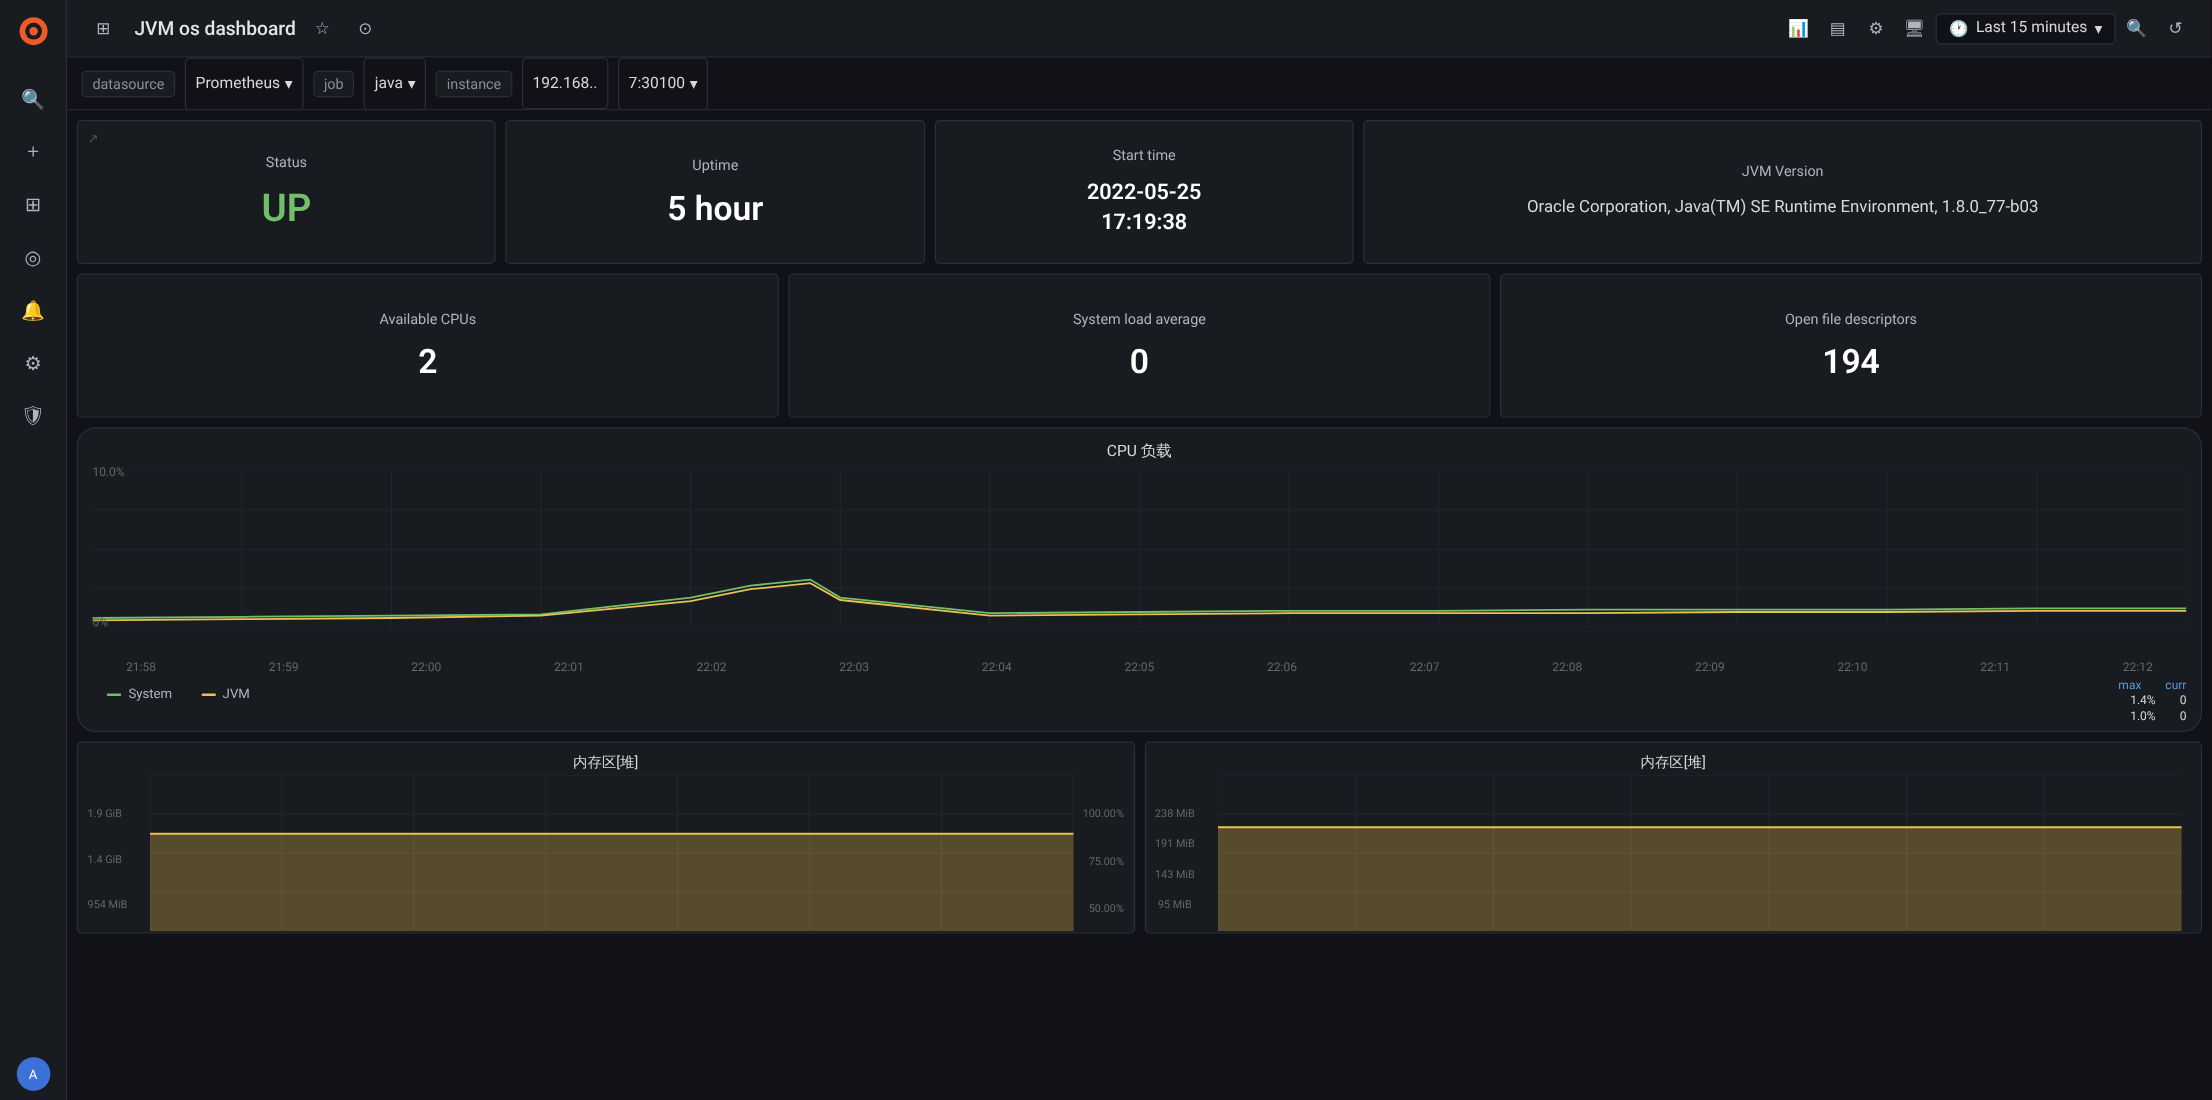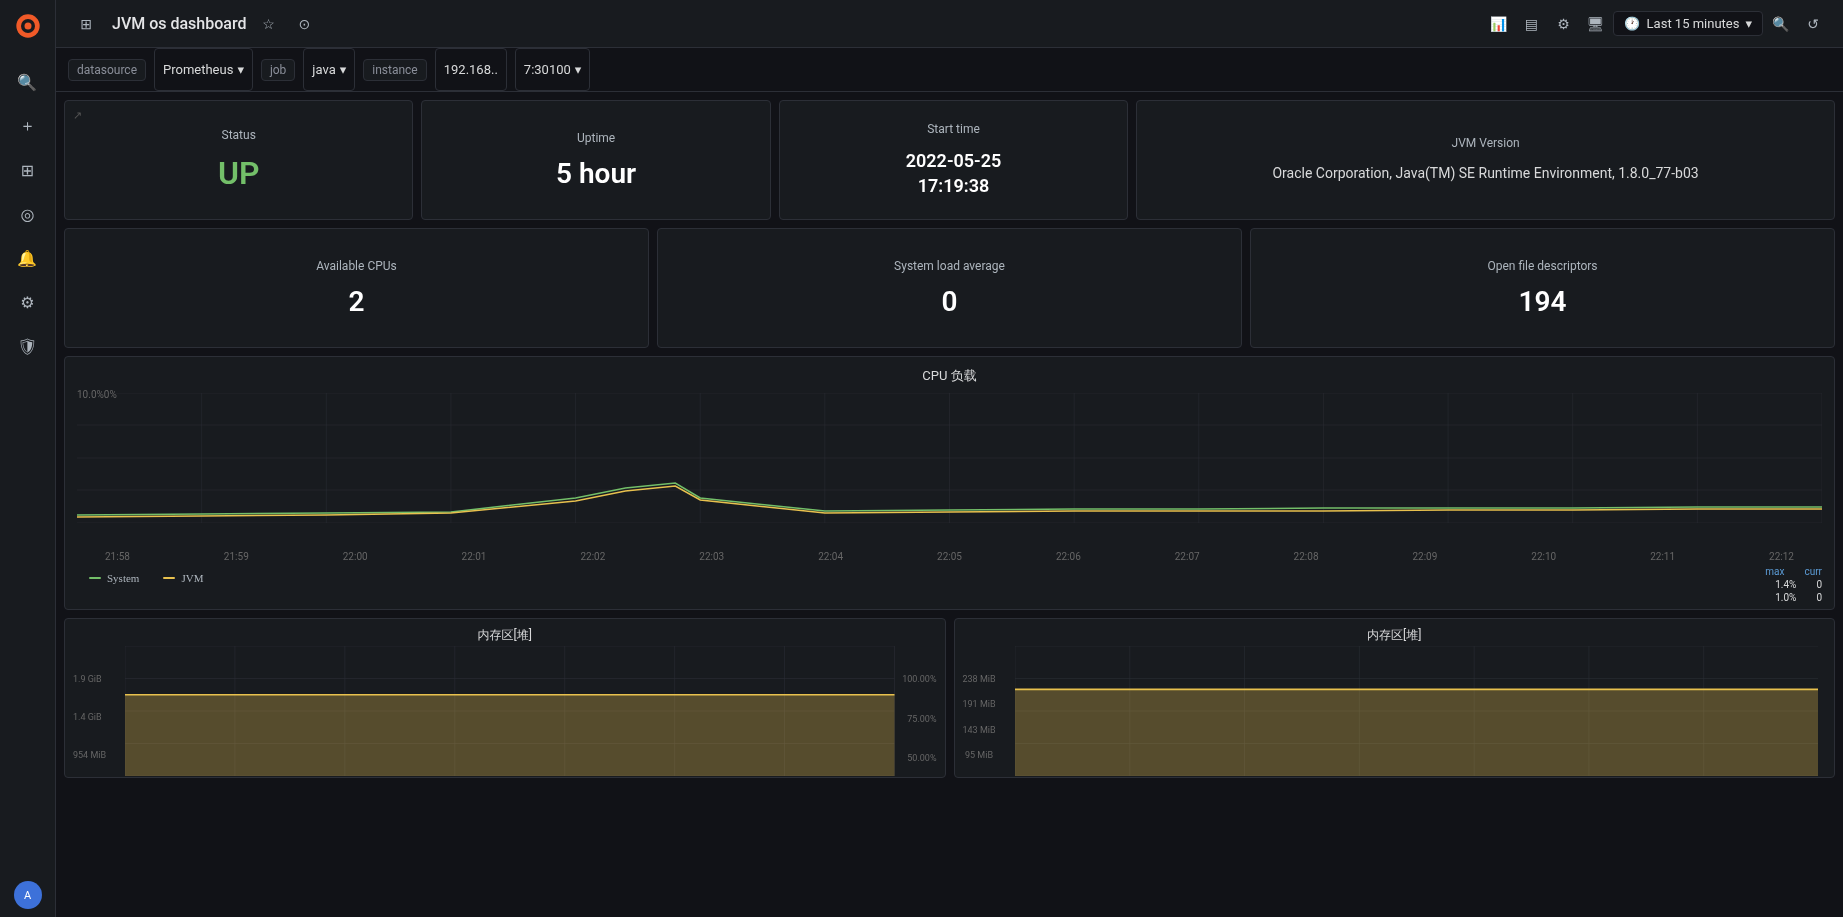--- a/index.html
+++ b/index.html
@@ -216,41 +216,41 @@
       display: grid;
       grid-template-columns: 1fr 1fr 1fr;
       gap: 8px;
       margin-bottom: 8px;
     }
 
     
     .chart-panel {
       background: #181b1f;
       border: 1px solid #2c2f37;
-      border-radius: 4px;
+      border-radius: 16px;
       margin-bottom: 8px;
     }
     .chart-title {
       text-align: center;
       font-size: 13px;
       color: #d8d9da;
       padding: 10px 0 4px;
     }
     .chart-area {
       position: relative;
       height: 160px;
       padding: 0 12px;
     }
     .chart-yaxis {
       position: absolute;
       left: 12px;
       top: 0;
       bottom: 24px;
       display: flex;
-      flex-direction: row;
+      flex-direction: column;
       justify-content: space-between;
       font-size: 10px;
       color: #666;
       pointer-events: none;
     }
     .chart-svg-area {
       width: 100%;
       height: 130px;
       margin-top: 4px;
     }
@@ -260,21 +260,20 @@
       padding: 2px 40px 0 40px;
       font-size: 10px;
       color: #666;
     }
     .chart-legend {
       display: flex;
       gap: 24px;
       padding: 6px 12px 2px;
       font-size: 11px;
       color: #adb5bd;
-      font-family: Liberation Serif, serif;
     }
     .legend-item {
       display: flex;
       align-items: center;
       gap: 6px;
     }
     .legend-dot {
       width: 12px;
       height: 2px;
       border-radius: 1px;

